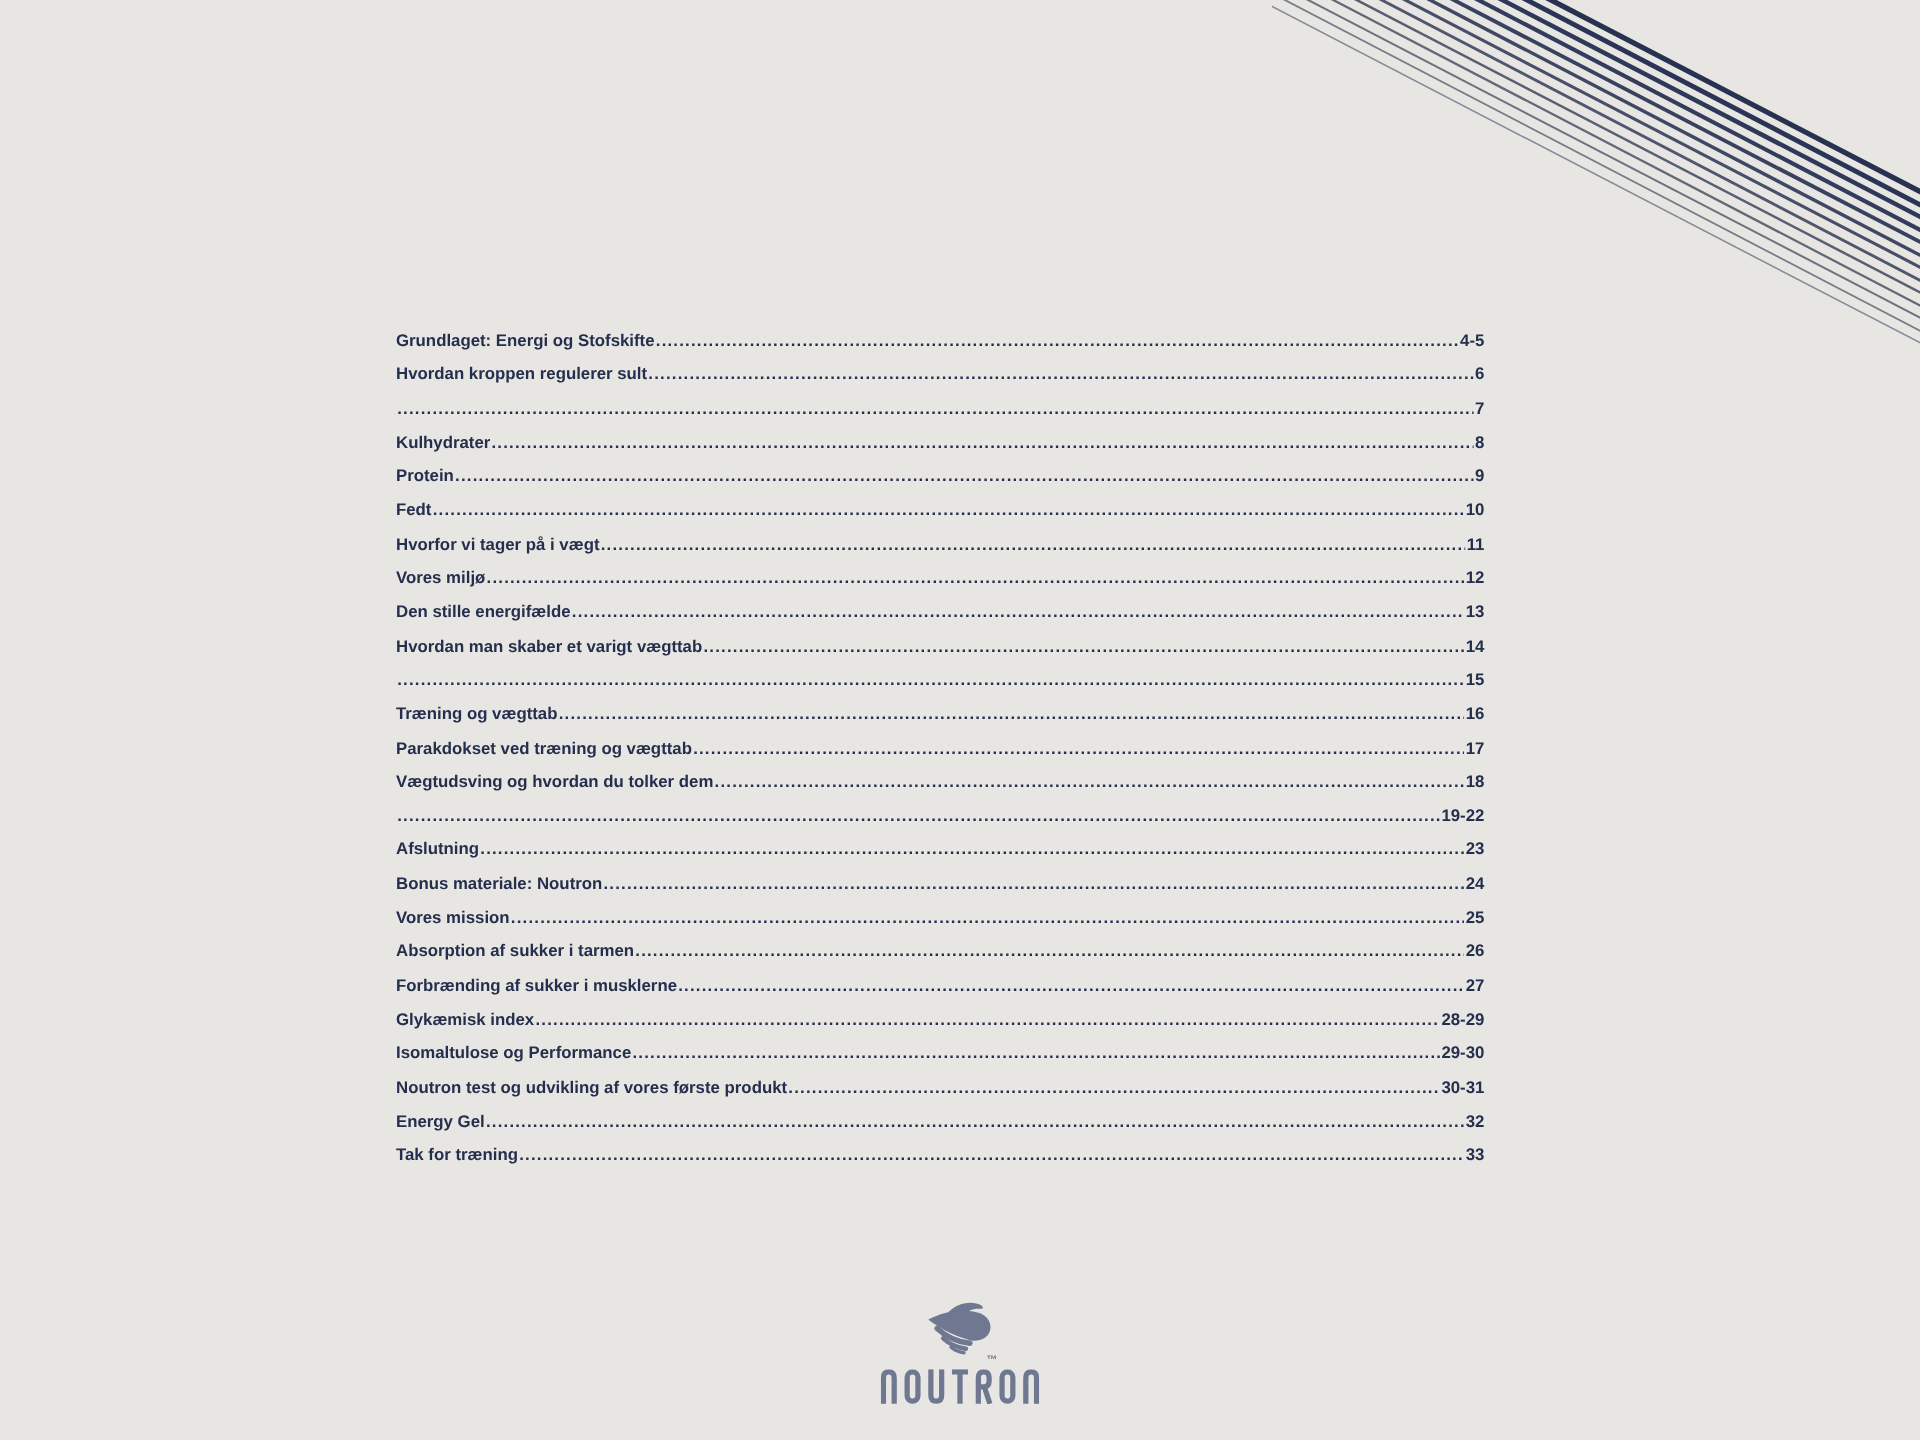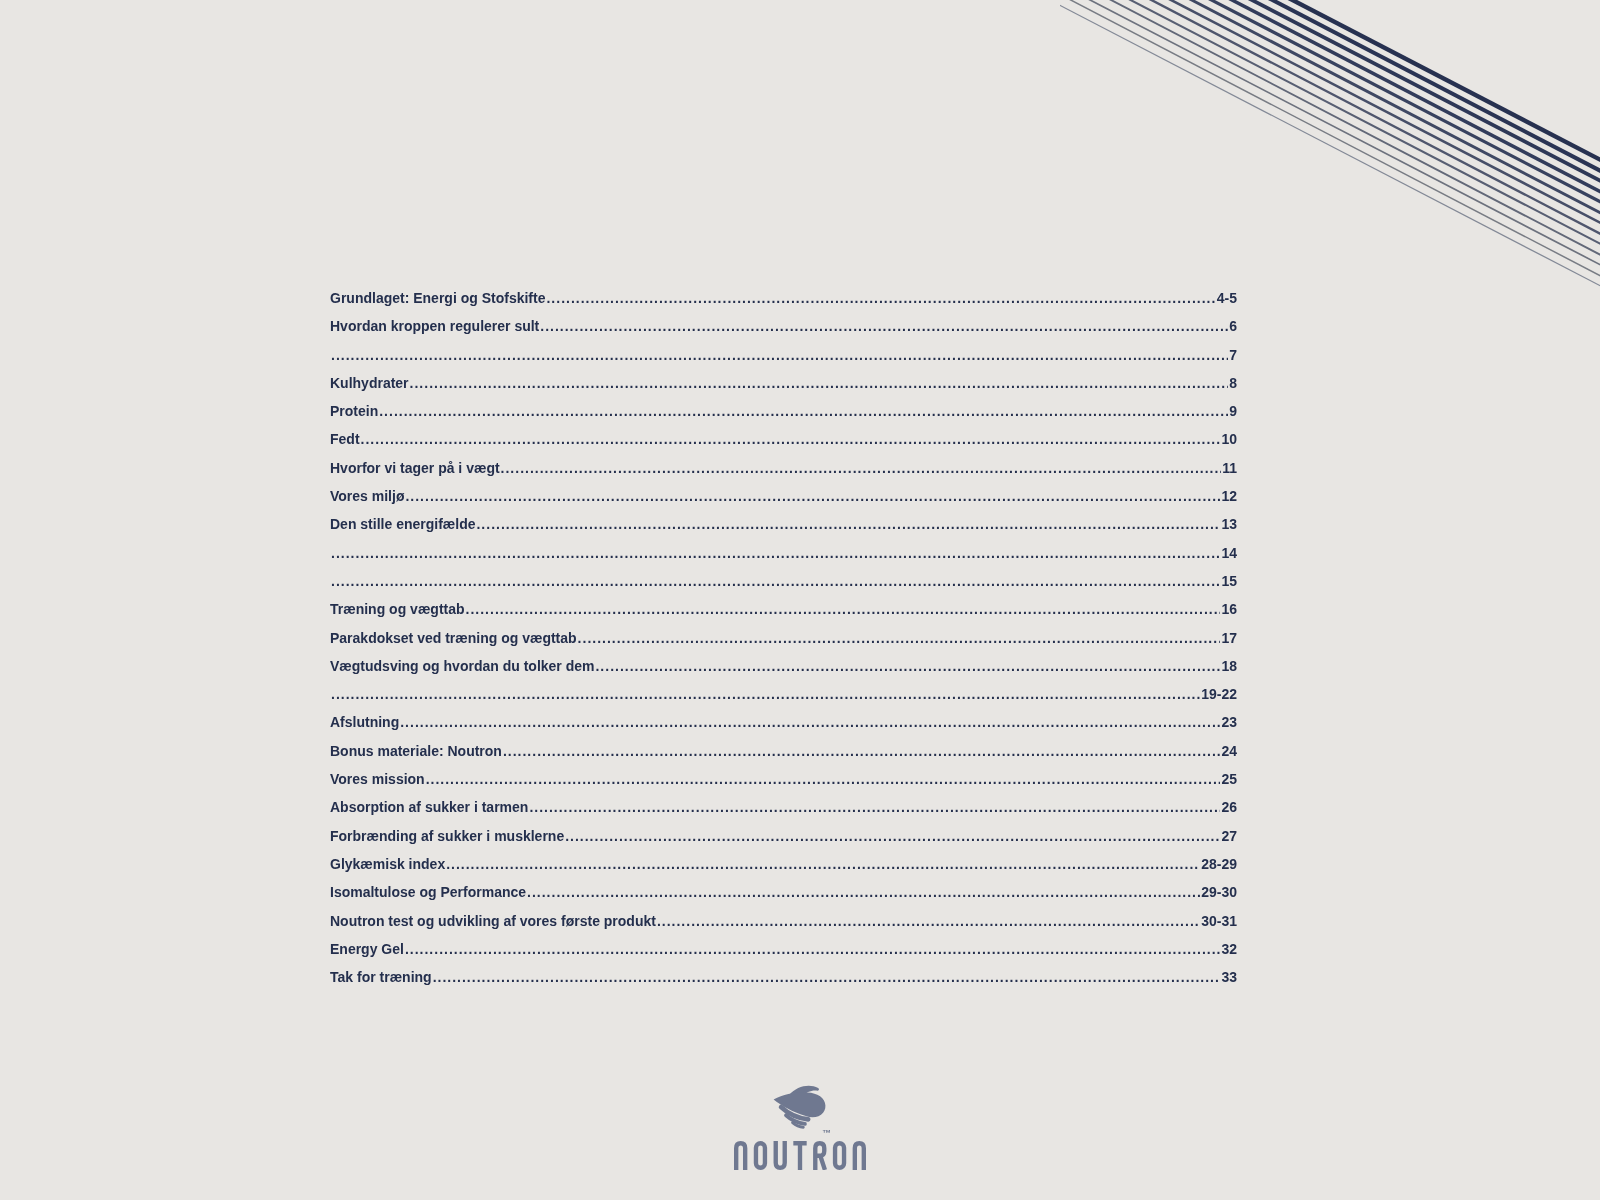--- a/index.html
+++ b/index.html
@@ -56,21 +56,21 @@
   }
   .toc-label { flex: 0 0 auto; }
   .toc-dots {
     flex: 1 1 0;
     min-width: 0;
     overflow: hidden;
     white-space: nowrap;
     letter-spacing: 1px;
     margin: 0 1px;
   }
-  .toc-page { flex: 0 0 auto; margin-top: 15px; }
+  .toc-page { flex: 0 0 auto; }
 
   
   .logo {
     position: absolute;
     left: 0;
     top: 1082px;
     width: 100%;
     display: flex;
     flex-direction: column;
     align-items: center;
@@ -148,20 +148,21 @@
         <span class="toc-label">Vores miljø</span>
         <span class="toc-dots">............................................................................................................................................................................................................................</span>
         <span class="toc-page">12</span>
       </div>
       <div class="toc-row">
         <span class="toc-label">Den stille energifælde</span>
         <span class="toc-dots">............................................................................................................................................................................................................................</span>
         <span class="toc-page">13</span>
       </div>
       <div class="toc-row">
+        <span class="toc-label">Hvordan man skaber et varigt vægttab</span>
         <span class="toc-dots">............................................................................................................................................................................................................................</span>
         <span class="toc-page">14</span>
       </div>
       <div class="toc-row">
         <span class="toc-dots">............................................................................................................................................................................................................................</span>
         <span class="toc-page">15</span>
       </div>
       <div class="toc-row">
         <span class="toc-label">Træning og vægttab</span>
         <span class="toc-dots">............................................................................................................................................................................................................................</span>

